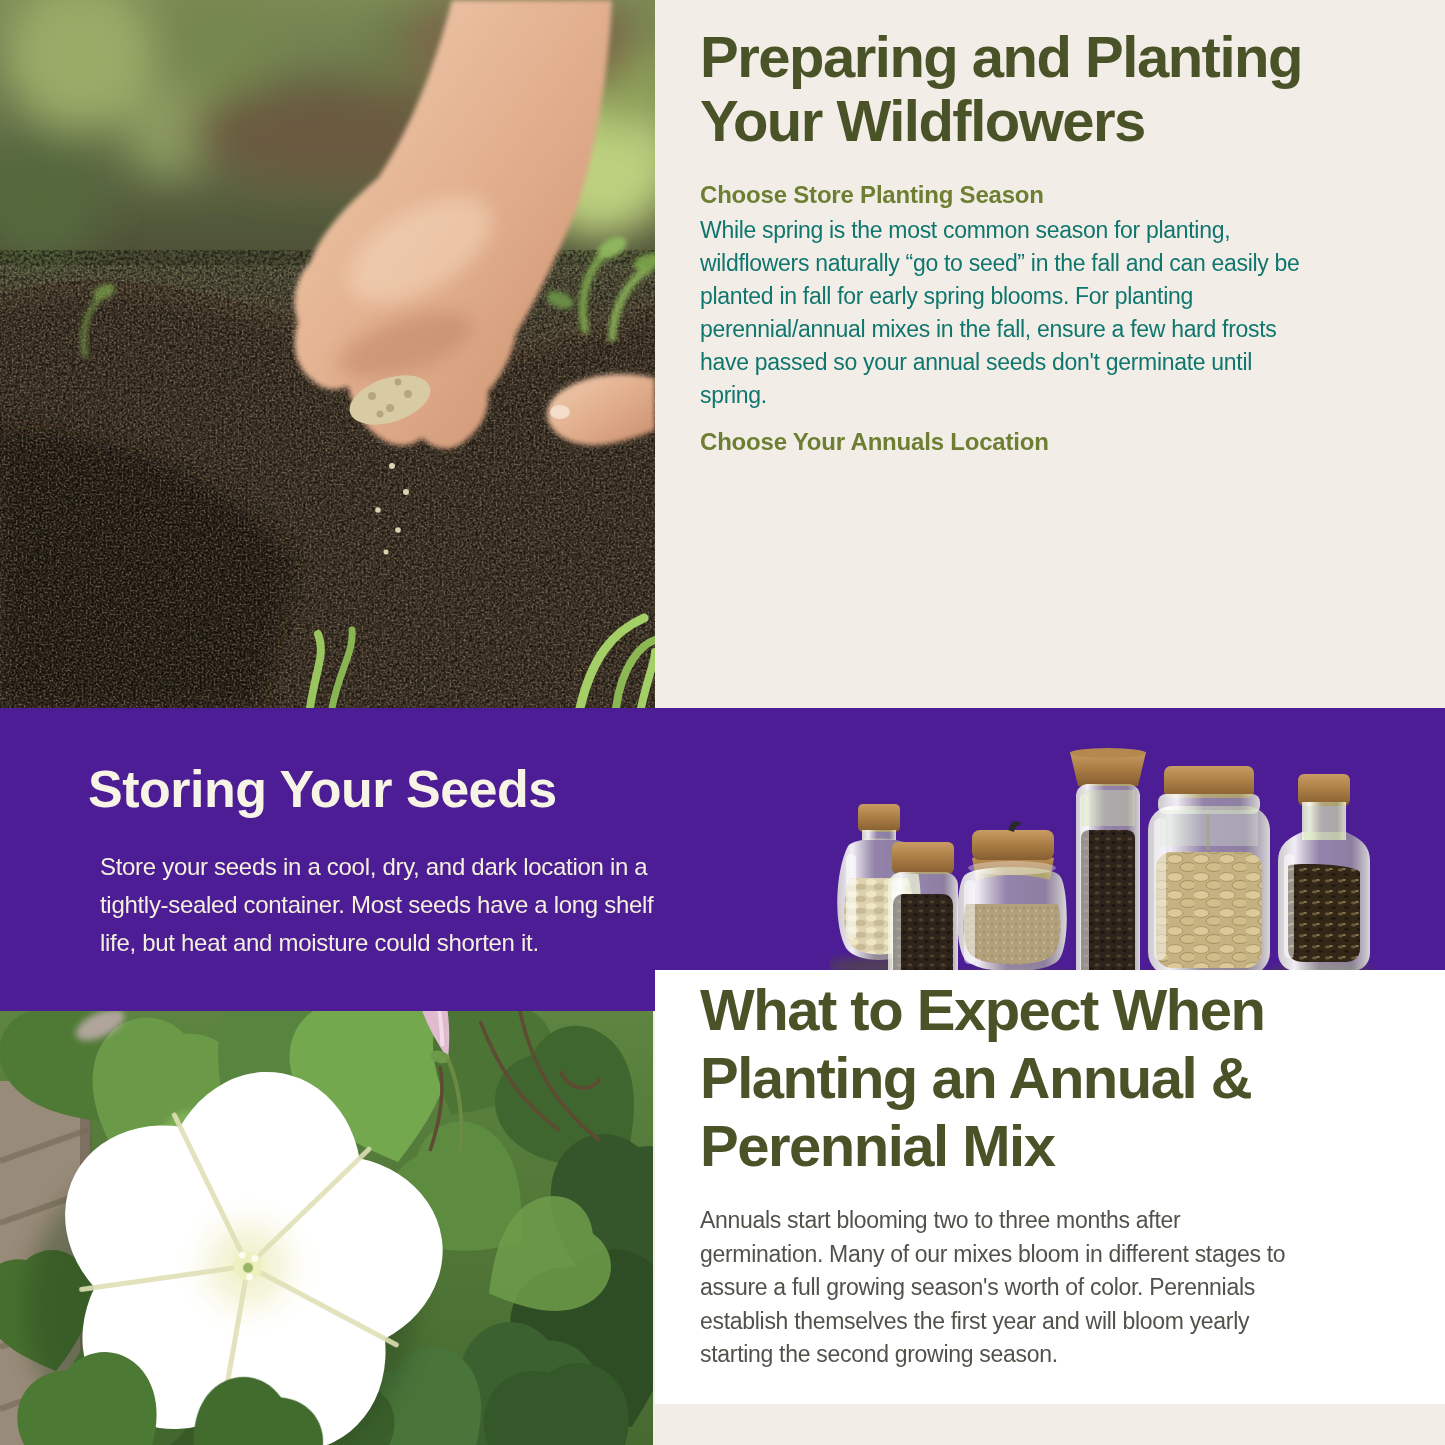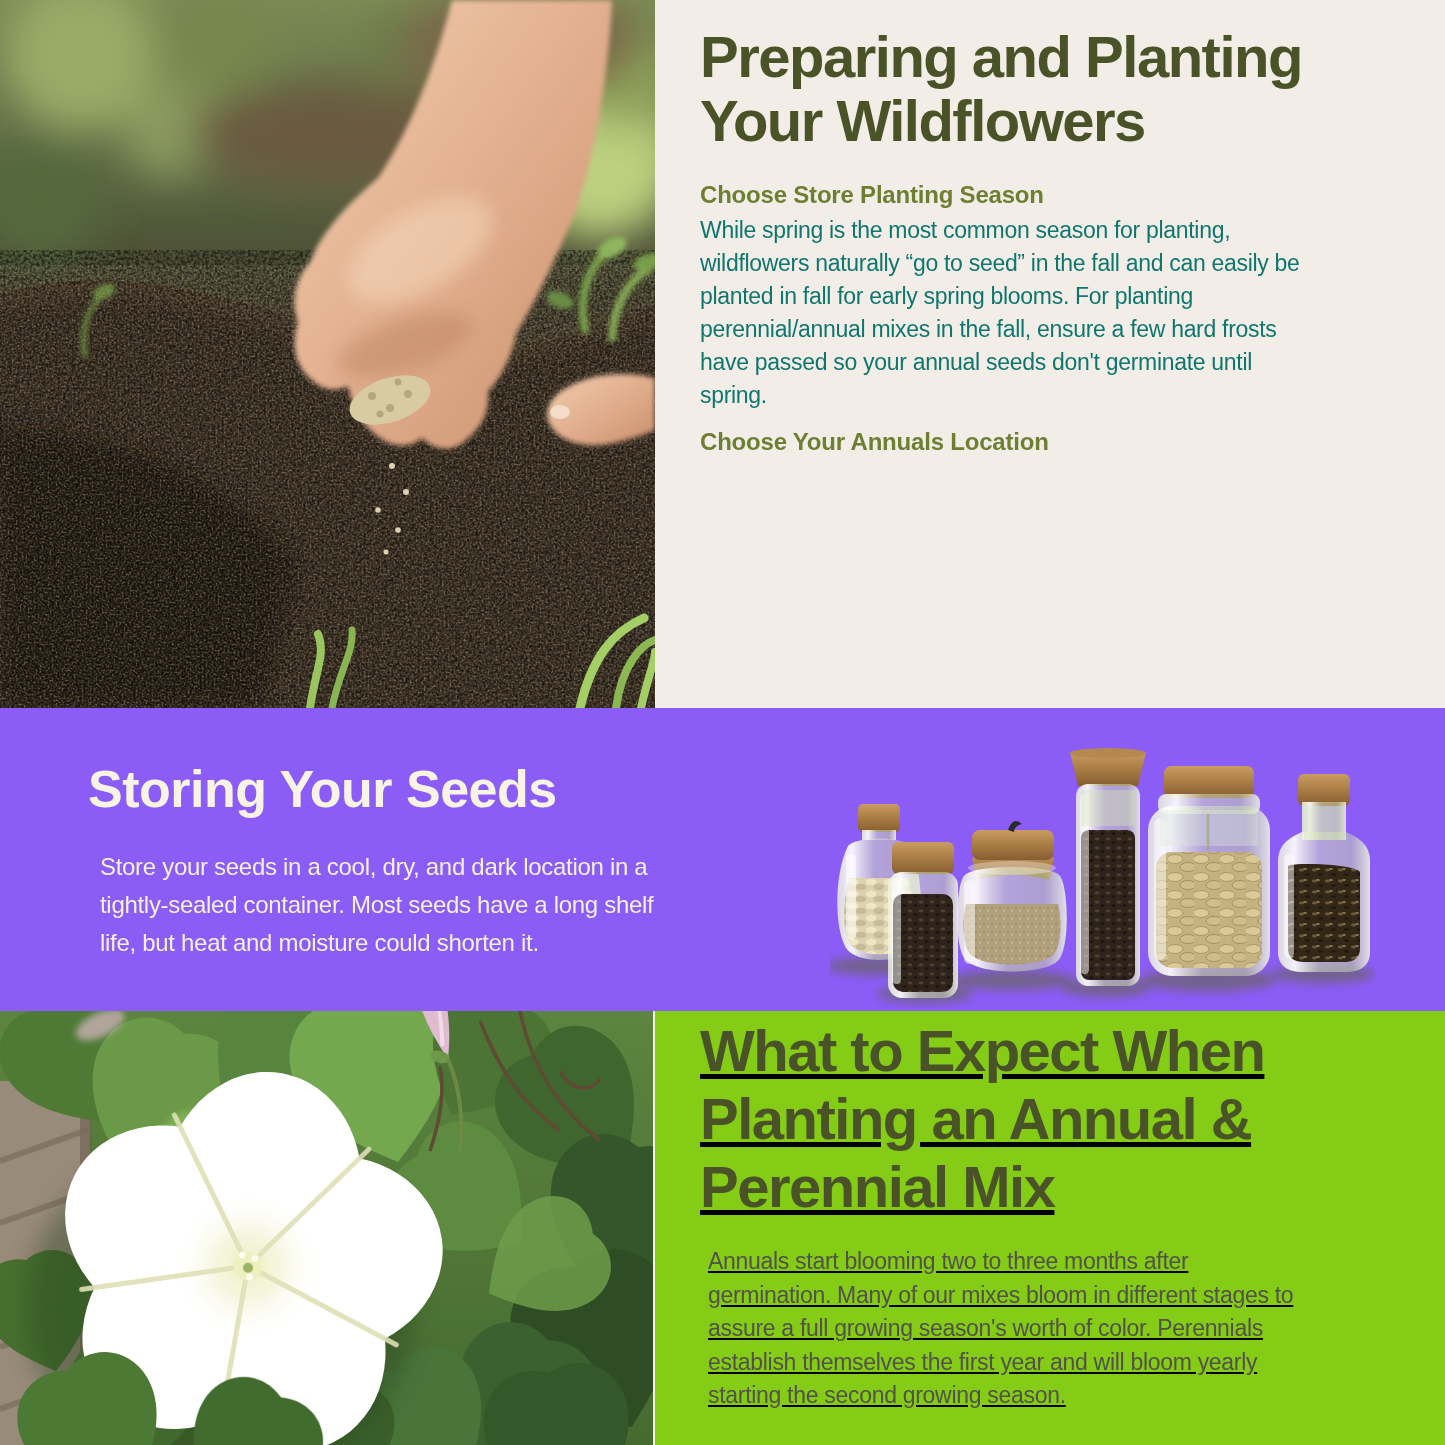--- a/index.html
+++ b/index.html
@@ -29,41 +29,41 @@
   }
   .subsection:first-of-type h2 { margin-top:0; }
   .subsection p {
     margin:0; color:#0f766e; font-size:23px; line-height:33px;
     letter-spacing:-0.3px; white-space:pre;
   }
 
   
   .band {
     position:absolute; left:0; top:708px; width:1445px; height:303px;
-    background:#8b5cf6;
+    background:#4c1d95;
   }
   .band-text { position:absolute; left:88px; top:52px; }
   .band-text h2 {
     margin:0 0 30px 0; color:#f7f4e6; font-weight:bold;
     font-size:52px; line-height:58px; letter-spacing:-0.5px;
   }
   .band-text p {
     margin:12px; color:#f3f0dd; font-size:24px; line-height:38px;
     letter-spacing:-0.3px; white-space:pre;
   }
   .jars { position:absolute; left:830px; top:38px; width:545px; height:262px; }
 
   
   .panel-bottom {
-    position:absolute; left:655px; top:1011px; width:790px; height:434px;
-    box-sizing:border-box; padding:6px 28px 0 45px; background:#84cc16;text-decoration:underline;
+    position:absolute; left:655px; top:970px; width:790px; height:434px;
+    box-sizing:border-box; padding:6px 28px 0 45px; background:#ffffff;
   }
   .panel-bottom .h-big { font-size:58px; line-height:68px; margin-bottom:24px; }
   .panel-bottom p {
-    margin:8px; color:#52514a; font-size:23px; line-height:33.5px;
+    margin:0; color:#52514a; font-size:23px; line-height:33.5px;
     letter-spacing:-0.3px; white-space:pre;
   }
 </style>
 </head>
 <body>
 
 <div class="canvas">
 
   <div class="photo photo-sowing">
     <svg width="655" height="708" viewBox="0 0 655 708">

